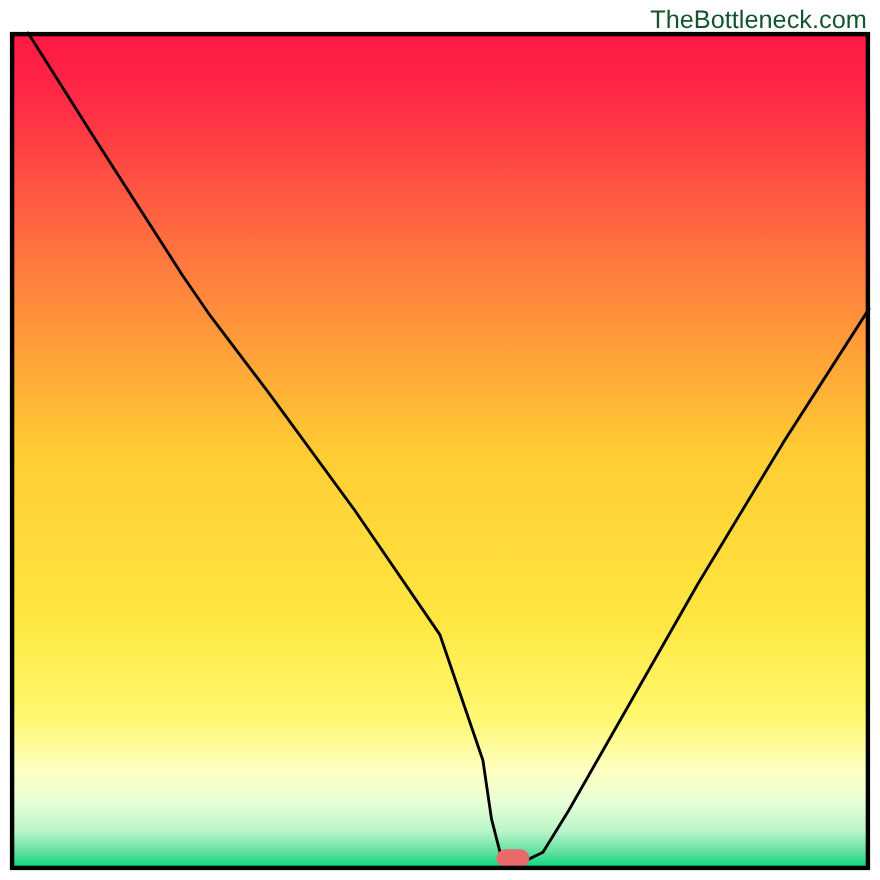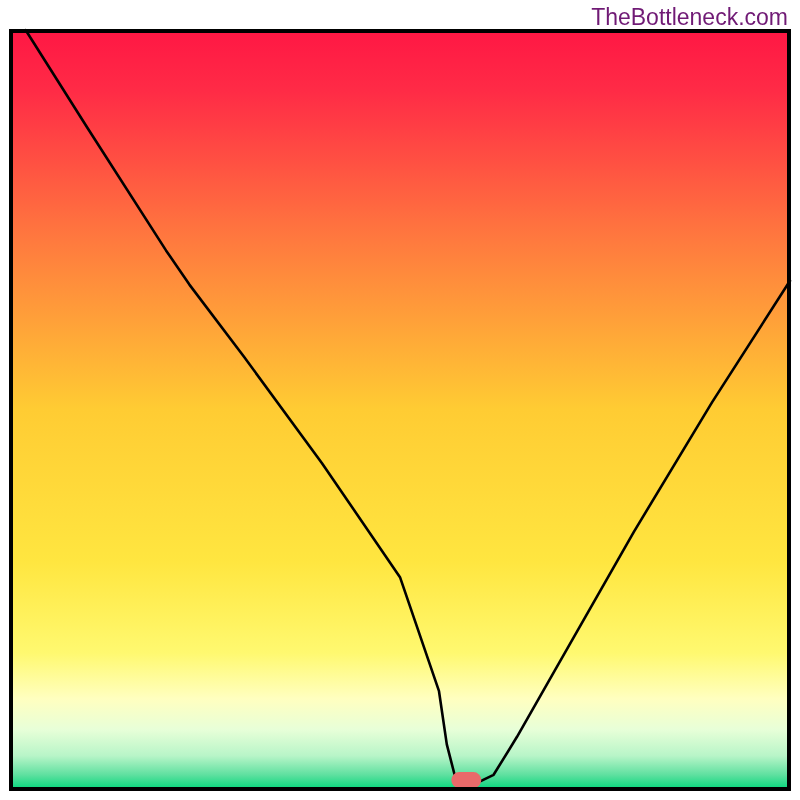--- a/index.html
+++ b/index.html
@@ -14,21 +14,21 @@
     position: relative;
     width: 800px;
     height: 800px;
   }
   .watermark {
     position: absolute;
     top: 4px;
     right: 12px;
     font-family: Arial, Helvetica, sans-serif;
     font-size: 23px;
-    color: #701a75;
+    color: #14532d;
     font-weight: 500;
     z-index: 10;
   }
   svg {
     display: block;
   }
 </style>
 </head>
 <body>
 

